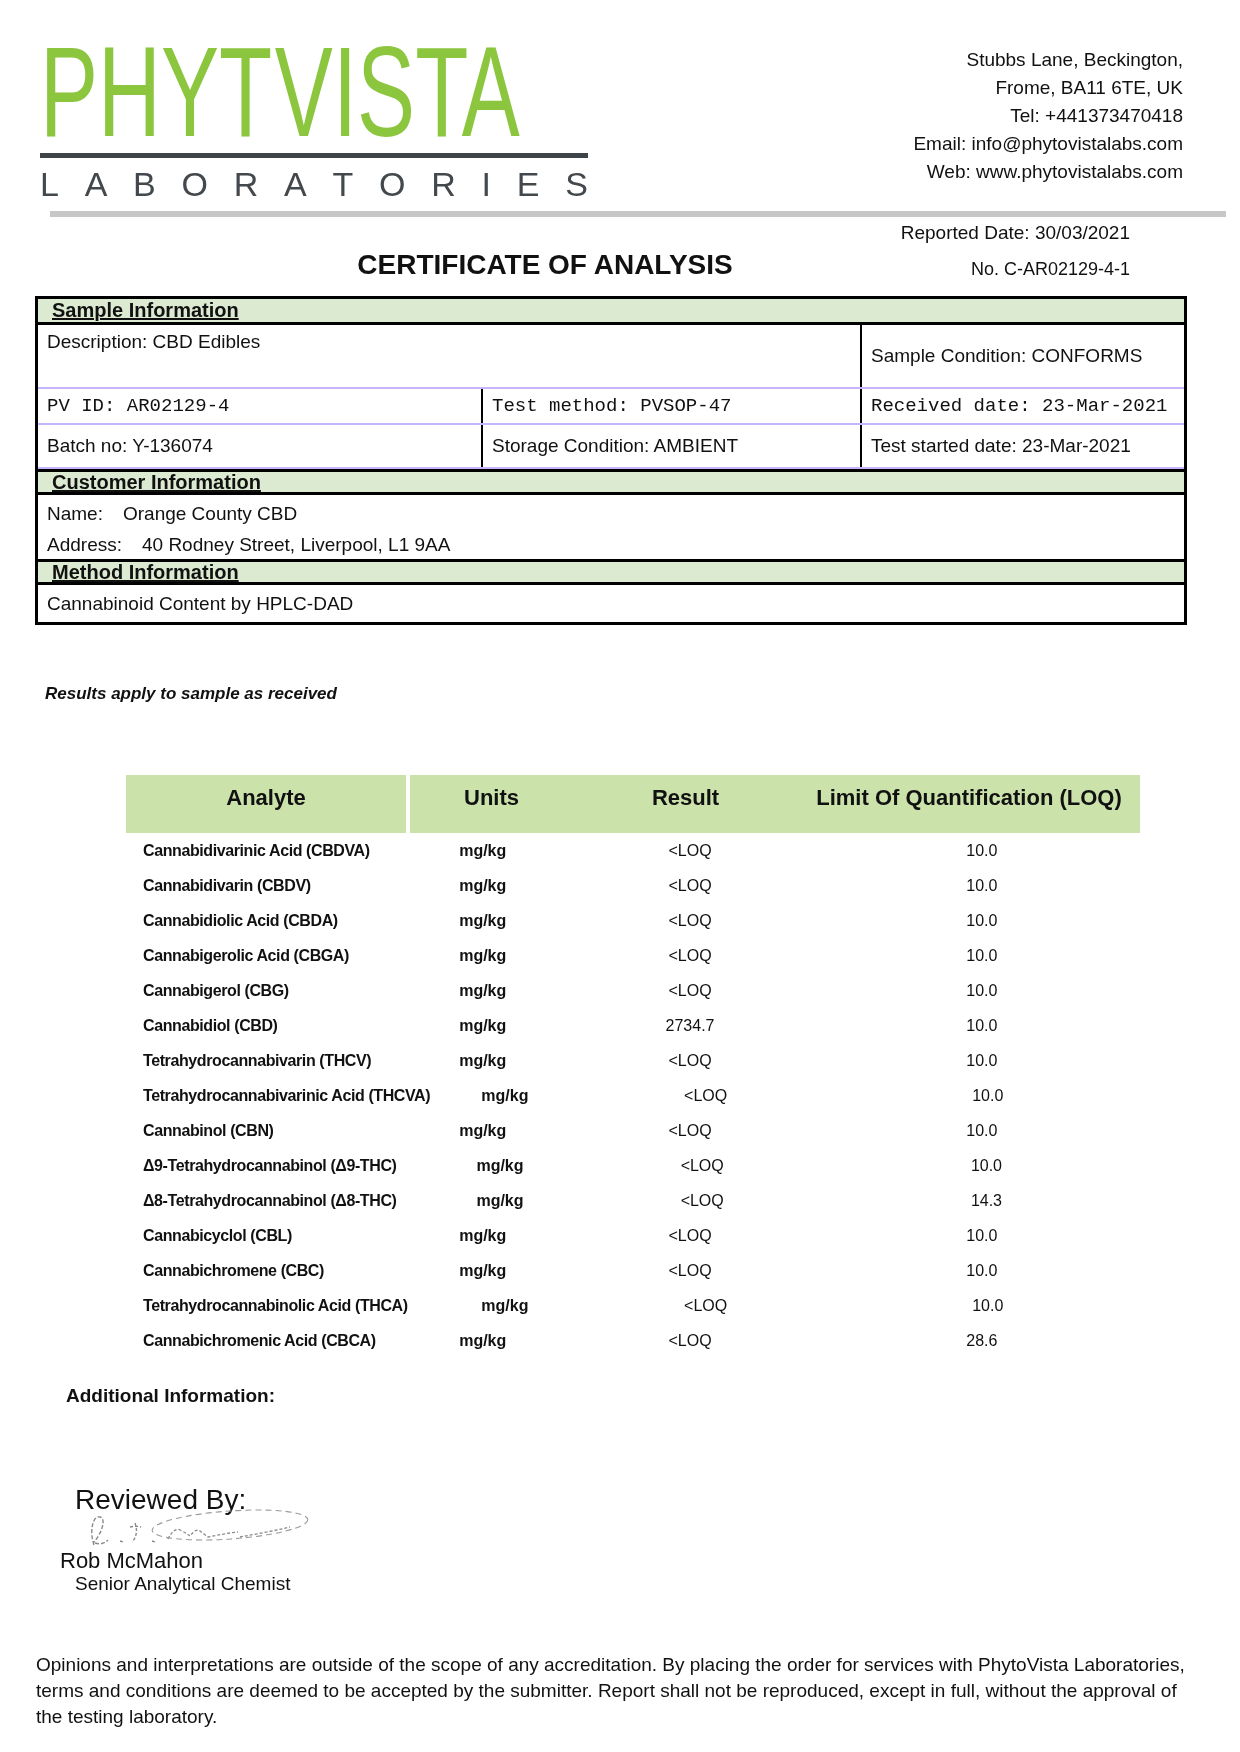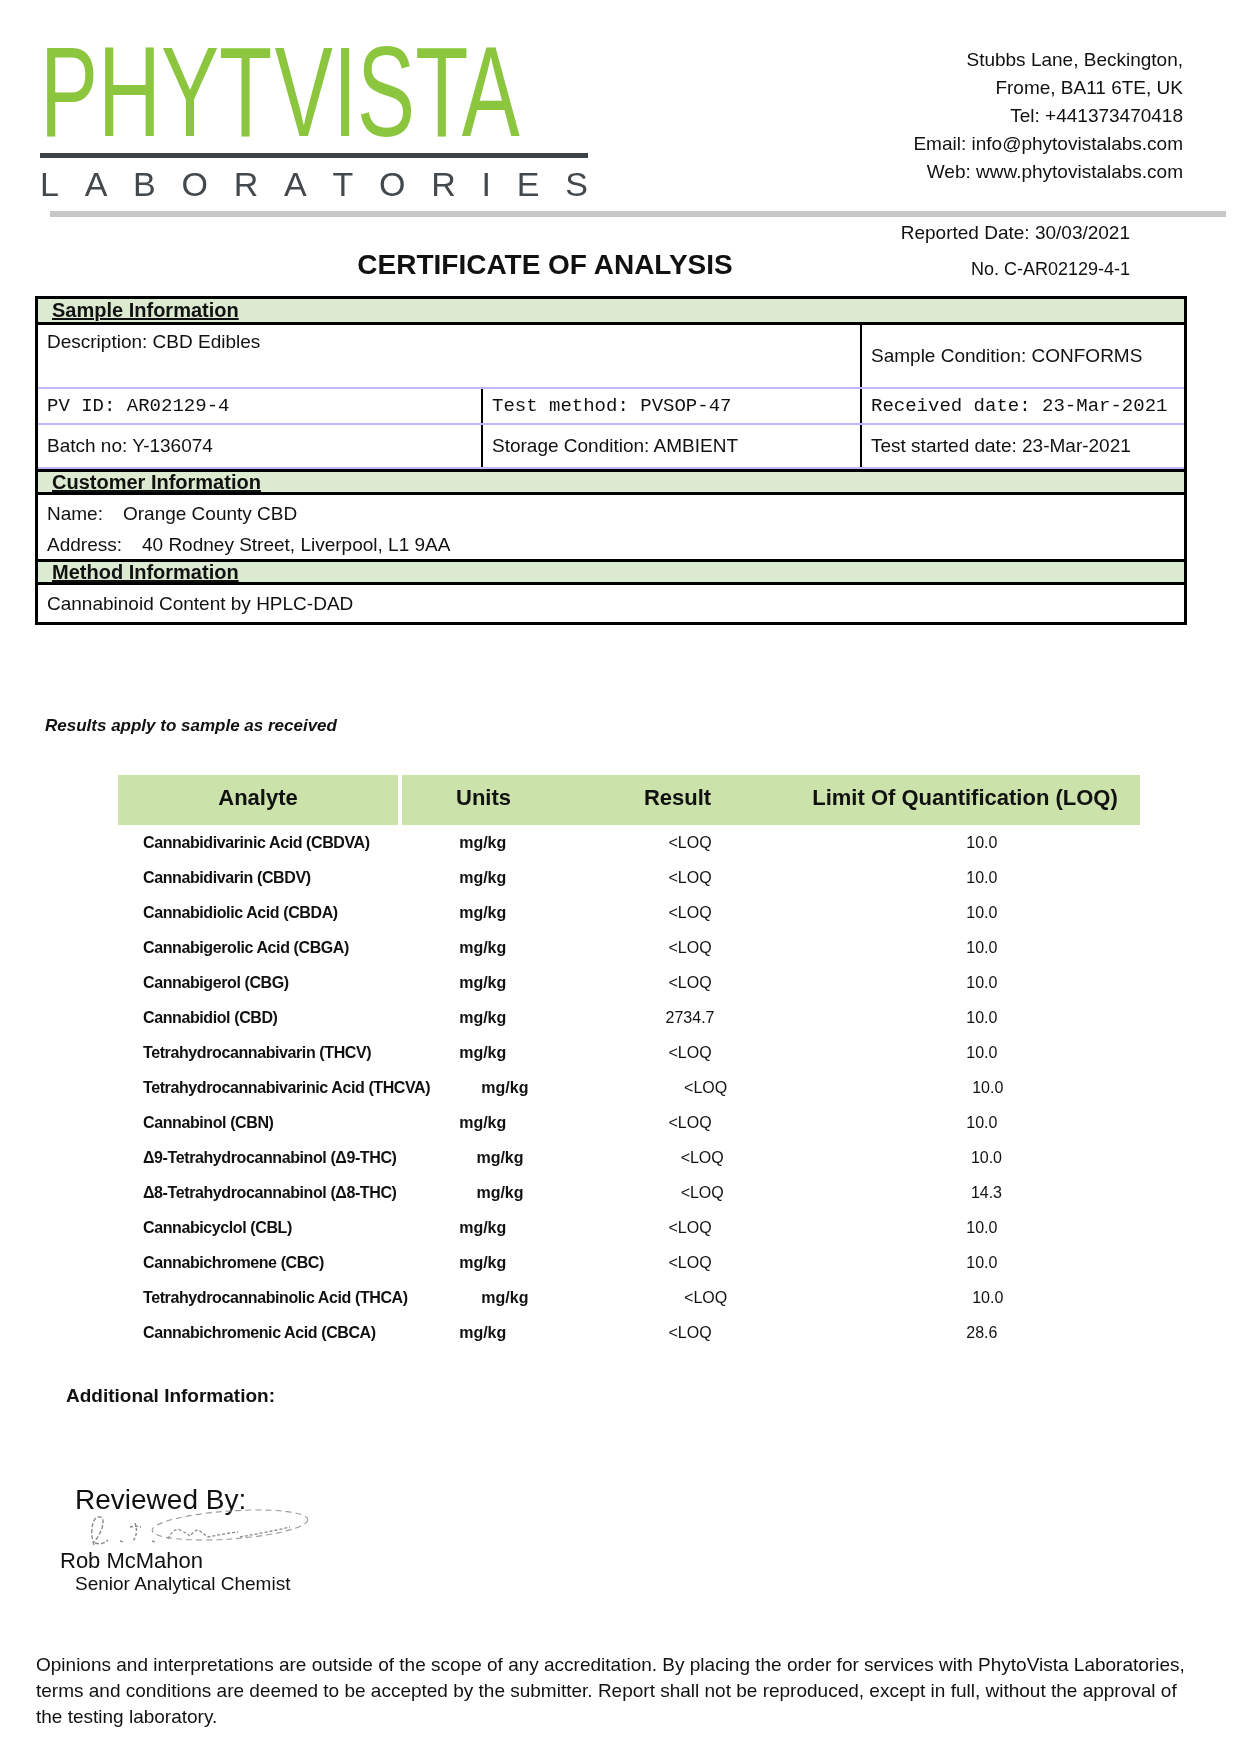--- a/index.html
+++ b/index.html
@@ -41,23 +41,23 @@
   .r-3 .c2 { width:379px; display:flex; align-items:center; }
   .r-3 .c3 { flex:1; display:flex; align-items:center; }
   .r-pv { height:36px;font-family:Liberation Mono, monospace; }
   .r-batch { height:44px; }
   .r-cust { display:block; height:64px; padding:8px 0 0 9px; border-bottom:none; }
   .cust-line { font-size:19px; height:31px; display:flex; align-items:flex-start; }
   .cust-line .lbl { margin-right:20px; }
   .r-method { height:37px; display:flex; align-items:center; border-bottom:none; }
 
   
-  .results-note { position:absolute; left:45px; top:716px; font-size:17px; font-weight:700; font-style:italic; }
+  .results-note { position:absolute; left:45px; top:684px; font-size:17px; font-weight:700; font-style:italic; }
   .results { position:absolute; left:118px; top:775px; width:1022px; }
-  .r-head { display:flex; background:#cbe2ab; height:50px; font-size:22px; font-weight:700; box-sizing:border-box; }
+  .r-head { display:flex; background:#cbe2ab; height:58px; font-size:22px; font-weight:700; box-sizing:border-box;margin-left:8px; }
   .hc { padding-top:10px; text-align:center; box-sizing:border-box; }
   .hc.a { width:284px; border-right:4px solid #fff; }
   .hc.b { width:163px; }
   .hc.c { width:225px; }
   .hc.d { flex:1; }
   .r-row { display:flex; height:35px; align-items:center; font-size:16px;gap:32px; }
   .rc { box-sizing:border-box; text-align:center; }
   .rc.a { width:284px; text-align:left; padding-left:25px; font-weight:700; letter-spacing:-0.4px; white-space:nowrap; }
   .rc.b { width:163px; font-weight:700; }
   .rc.c { width:225px; }

